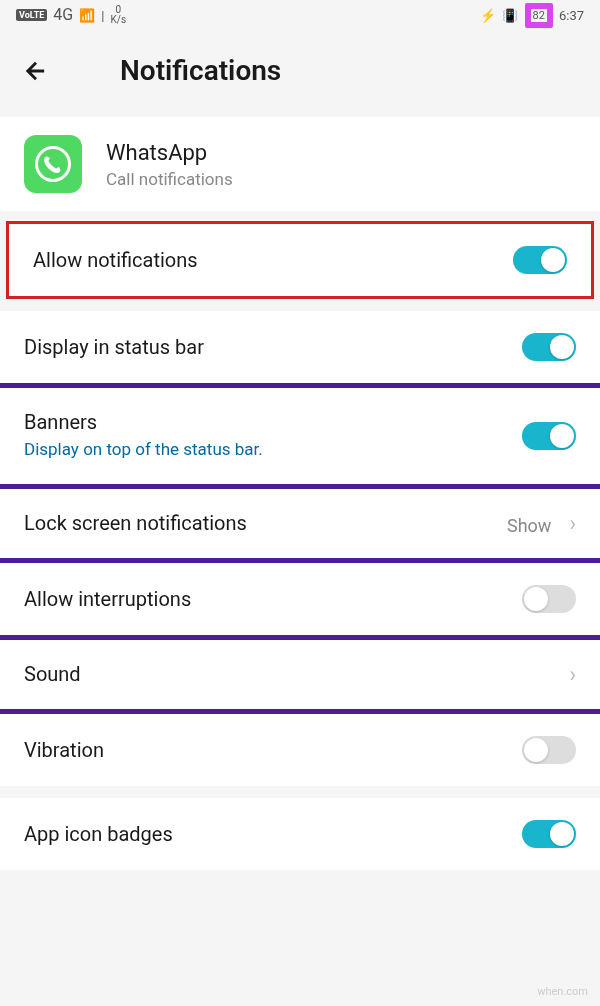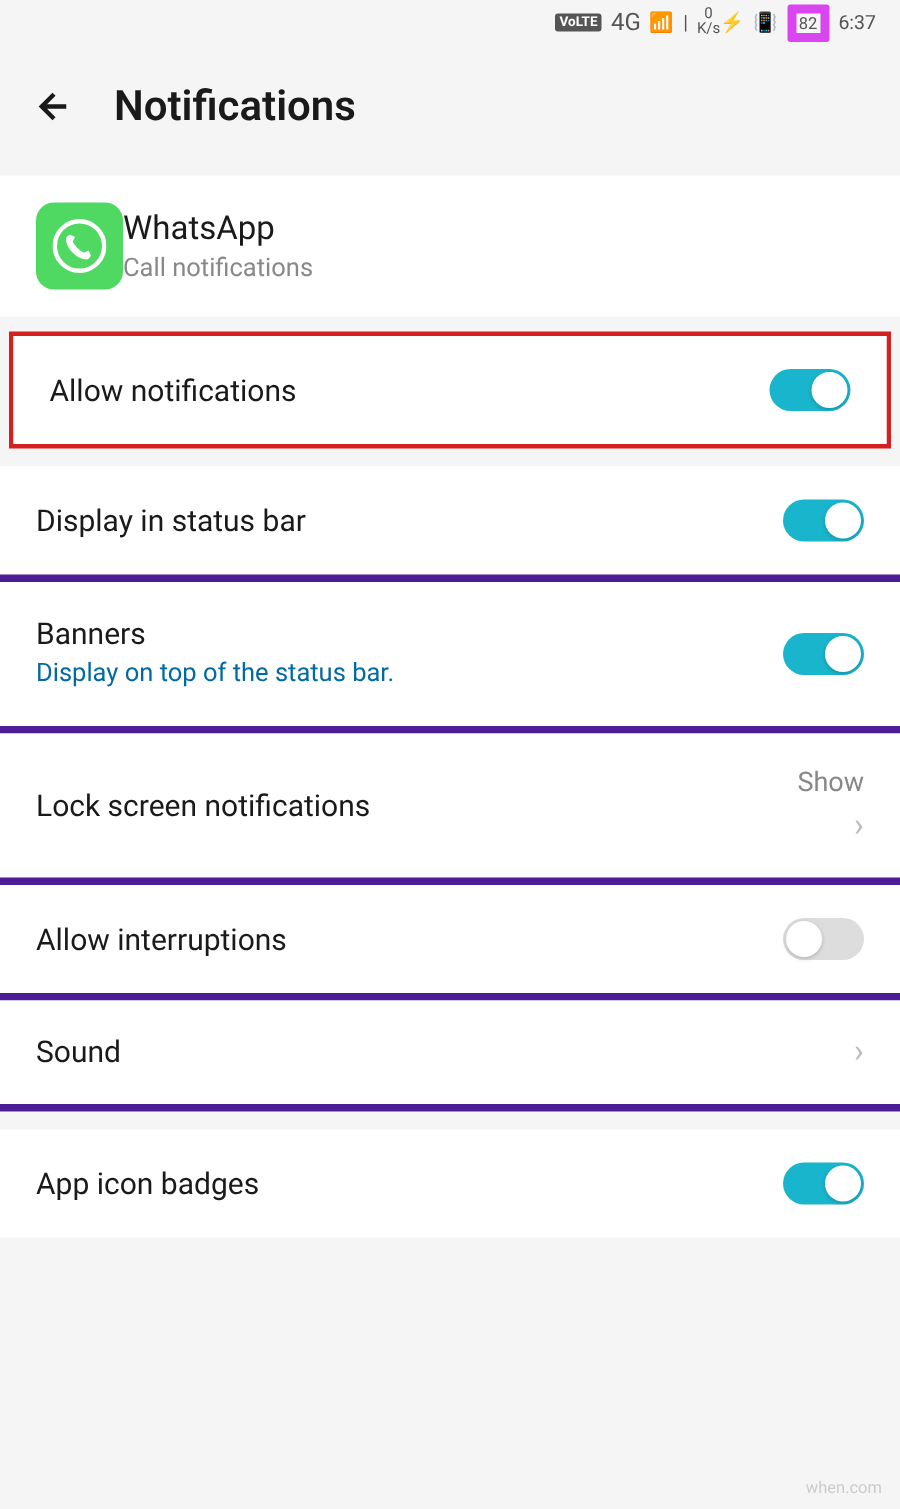--- a/index.html
+++ b/index.html
@@ -10,21 +10,21 @@
     }
     body {
       width: 600px;
       height: 1006px;
       background: #f5f5f5;
       overflow: hidden;
     }
     .status-bar {
       height: 30px;
       display: flex;
-      justify-content: flex-end;
+      justify-content: space-between;
       align-items: center;
       padding: 13px 16px;
       font-size: 13px;
       color: #555;
     }
     .status-left {
       display: flex;
       align-items: center;
       gap: 6px;
     }
@@ -66,26 +66,28 @@
       width: 32px;
       height: 32px;
       display: flex;
       align-items: center;
       justify-content: center;
     }
     .header-title {
       font-size: 28px;
       font-weight: 600;
       color: #1a1a1a;
+      margin-left: 44px;
     }
     .app-section {
       background: white;
       padding: 18px 24px;
       display: flex;
       align-items: center;
+      gap: 24px;
     }
     .app-icon {
       width: 58px;
       height: 58px;
       background: #4FD862;
       border-radius: 12px;
       display: flex;
       align-items: center;
       justify-content: center;
     }
@@ -159,22 +161,21 @@
     .toggle.off .toggle-thumb {
       left: 2px;
     }
     .section-group {
       background: white;
       margin-top: 12px;
     }
     .value-row {
       display: flex;
       align-items: flex-end;
-      gap: 6px;
-      flex-direction: column;
+      gap: 18px;
     }
     .value-text {
       font-size: 18px;
       color: #888;
     }
     .chevron {
       color: #bbb;
       font-size: 22px;
     }
     .watermark {
@@ -279,20 +280,28 @@
     </div>
   </div>
 
   <div class="setting-row">
     <div class="setting-content">
       <div class="setting-title">Sound</div>
     </div>
     <span class="chevron">›</span>
   </div>
 
+  <div class="setting-row no-border">
+    <div class="setting-content">
+      <div class="setting-title">Vibration</div>
+    </div>
+    <div class="toggle off">
+      <div class="toggle-thumb"></div>
+    </div>
+  </div>
 </div>
 
 <div class="section-group">
   <div class="setting-row no-border">
     <div class="setting-content">
       <div class="setting-title">App icon badges</div>
     </div>
     <div class="toggle on">
       <div class="toggle-thumb"></div>
     </div>

